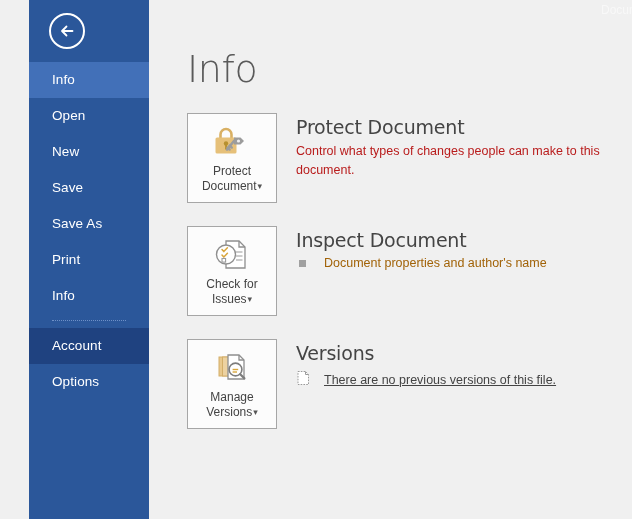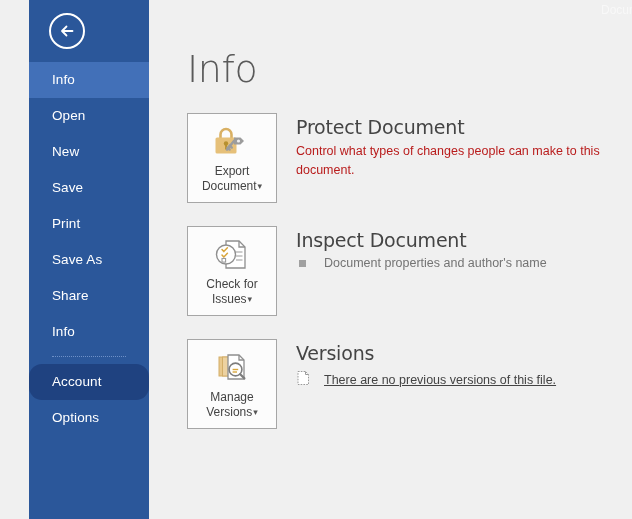--- a/index.html
+++ b/index.html
@@ -57,21 +57,20 @@
     box-sizing: border-box;
     cursor: pointer;
     white-space: nowrap;
     letter-spacing: 0.1px;
   }
   .nav-item.selected {
     background: #4270b8;
   }
   .nav-item.account-hl {
     background: #1f4280;
-    border-radius: 13px;
   }
   .nav-sep {
     margin: 6px 23px 6px 23px;
     height: 1px;
     border-top: 1px dotted #7a9ad0;
     opacity: 0.85;
   }
 
   
   .titlebar-text {
@@ -177,21 +176,21 @@
   }
   .bullet-sq {
     width: 7px;
     height: 7px;
     background: #a0a0a0;
     flex: 0 0 7px;
     margin-left: 3px;
   }
   .bullet-text {
     font-size: 12.5px;
-    color: #737373;
+    color: #a16207;
     margin-left: 18px;
     line-height: 16px;
   }
   .ver-row {
     display: flex;
     align-items: center;
     margin-top: 5px;
   }
   .ver-icon { flex: 0 0 16px; }
   .ver-text {
@@ -224,27 +223,24 @@
       <div class="nav-item">
         <span>Open</span>
       </div>
       <div class="nav-item">
         <span>New</span>
       </div>
       <div class="nav-item">
         <span>Save</span>
       </div>
       <div class="nav-item">
+        <span>Save As</span>
+      </div>
+      <div class="nav-item">
         <span>Print</span>
-      </div>
-      <div class="nav-item">
-        <span>Save As</span>
-      </div>
-      <div class="nav-item">
-        <span>Share</span>
       </div>
       <div class="nav-item">
         <span>Info</span>
       </div>
 
       <div class="nav-sep"></div>
 
       <div class="nav-item account-hl">
         <span>Account</span>
       </div>
@@ -273,21 +269,21 @@
             <rect x="15.1" y="19.5" width="1.9" height="5" fill="#b7902f"></rect>
 
             <path d="M24 12.5 L30.5 12.5 L34 16 L30.5 19.5 L24 19.5 Z" fill="#9c9c9c"></path>
             <circle cx="28.5" cy="16" r="1.6" fill="#efefef"></circle>
 
             <path d="M24 16 L17 24.5" stroke="#9c9c9c" stroke-width="2.6" stroke-linecap="round"></path>
             <path d="M19.5 20.5 L21.8 22.6" stroke="#9c9c9c" stroke-width="2.4" stroke-linecap="round"></path>
             <path d="M17.5 22.6 L19.6 24.6" stroke="#9c9c9c" stroke-width="2.4" stroke-linecap="round"></path>
           </svg>
         </div>
-        <div class="tile-label"><span>Export
+        <div class="tile-label"><span>Protect
 Document</span><span class="caret">▾</span></div>
       </div>
       <div class="sect-text">
         <div class="sect-heading">Protect Document</div>
         <div class="sect-desc">Control what types of changes people can make to this document.</div>
       </div>
     </div>
 
     <div class="section">
       <div class="tile">

